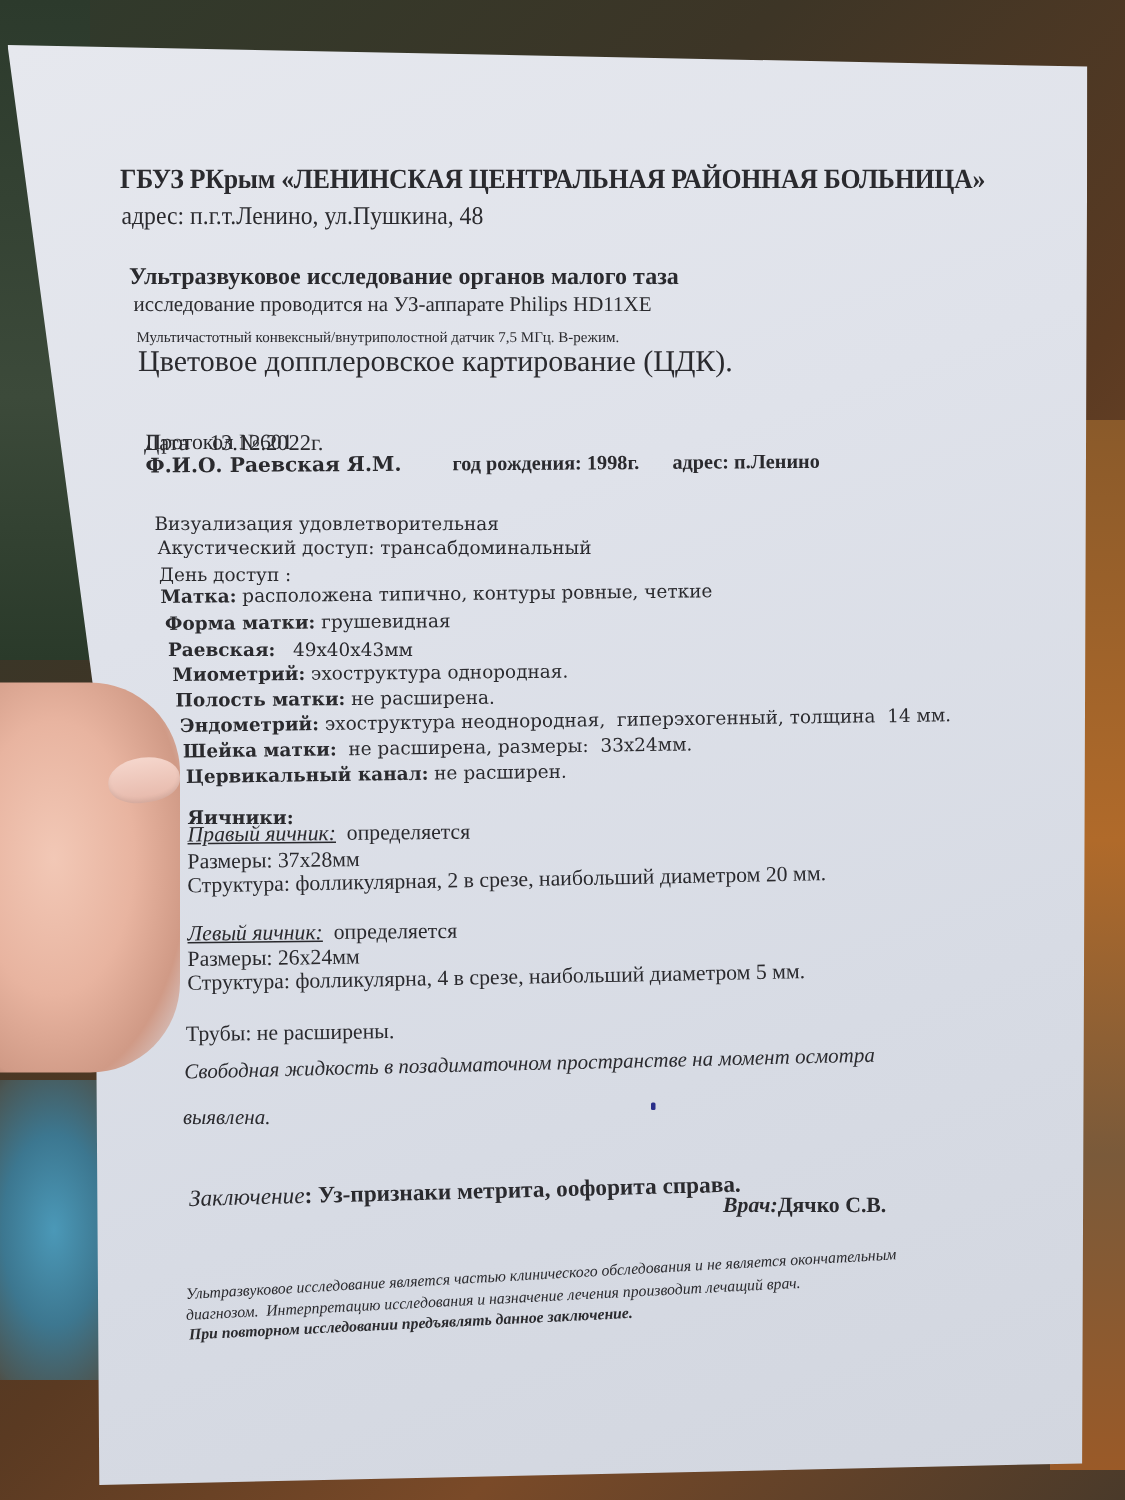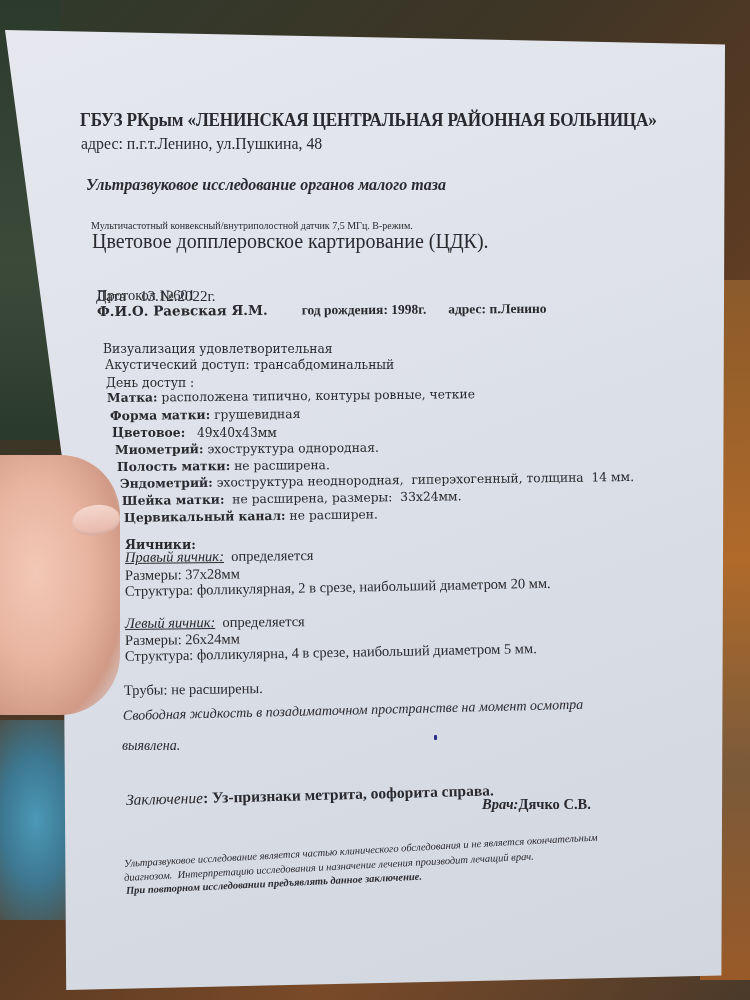--- a/index.html
+++ b/index.html
@@ -39,21 +39,21 @@
       clip-path: polygon(0% 0%, 100% 1.5%, 99.5% 98.5%, 8.5% 100%, 8% 45%, 0% 0%);
       box-shadow: 0 2px 8px rgba(0,0,0,.35);
     }
     .doc {
       position:absolute; left:0; top:0; width:750px; height:1000px;
       color:#2a2a2e;
     }
     .line { position:absolute; white-space:nowrap; }
     .hosp { left:80px; top:110px; font-size:18.5px; font-weight:bold; transform:scaleX(.93); transform-origin:left; letter-spacing:-.2px; }
     .hosp-addr { left:81px; top:134px; font-size:17px; transform:scaleX(.93); transform-origin:left; }
-    .exam-title { left:86px; top:176px; font-size:16px; font-weight:bold; font-style:italic; }
+    .exam-title { left:86px; top:176px; font-size:16px; font-weight:bold; }
     .exam-l1 { left:89px; top:196px; font-size:14px; }
     .exam-l2 { left:91px; top:220px; font-size:10px; }
     .exam-l3 { left:92px; top:230px; font-size:20px; }
     .meta-date { left:96px; top:268px; font-size:15px;margin-top:20px; }
     .meta-date .v { margin-left:14px; }
     .meta-proto { left:97px; top:287px; font-size:14.5px; }
     .meta-proto .v { }
     .meta-patient { left:97px; top:303px; font-size:14.5px; font-weight:bold; transform:rotate(-0.4deg); transform-origin:left; }
     .meta-patient .fio { font-family:"DejaVu Serif", serif; font-size:13.5px; }
     .meta-patient .born { margin-left:34px; font-size:13.5px; }
@@ -104,39 +104,40 @@
 <div class="bg-blob-blue"></div>
 <div class="paper"></div>
 <div class="hand"></div>
 <div class="thumbnail-nail"></div>
 
 <div class="doc">
   <div class="line hosp">ГБУЗ РКрым «ЛЕНИНСКАЯ ЦЕНТРАЛЬНАЯ РАЙОННАЯ БОЛЬНИЦА»</div>
   <div class="line hosp-addr">адрес: п.г.т.Ленино, ул.Пушкина, 48</div>
 
   <div class="line exam-title">Ультразвуковое исследование органов малого таза</div>
+  <div class="line exam-l1">исследование проводится на УЗ-аппарате Philips HD11XE</div>
   <div class="line exam-l2">Мультичастотный конвексный/внутриполостной датчик 7,5 МГц. В-режим.</div>
   <div class="line exam-l3">Цветовое допплеровское картирование  (ЦДК).</div>
 
   <div class="line meta-date">
     <span>Дата</span><span class="v">13.12.2022г.</span>
   </div>
   <div class="line meta-proto">
     <span>Протокол №</span><span class="v">601</span>
   </div>
   <div class="line meta-patient">
     <span class="fio">Ф.И.О. Раевская Я.М.</span><span class="born">год рождения: 1998г.</span><span class="addr">адрес: п.Ленино</span>
   </div>
 
   <div class="line f r1"><b></b><span>Акустический доступ: трансабдоминальный</span></div>
   <div class="line f r0"><b></b><span>Визуализация удовлетворительная</span></div>
   <div class="line f r2"><b></b><span>День доступ :</span></div>
   <div class="line f r3"><b>Матка:</b><span> расположена типично, контуры ровные, четкие</span></div>
   <div class="line f r4"><b>Форма матки:</b><span> грушевидная</span></div>
-  <div class="line f r5"><b>Цветовое:</b><span style="white-space:pre">   49x40x43мм</span></div>
+  <div class="line f r5"><b>Раевская:</b><span style="white-space:pre">   49x40x43мм</span></div>
   <div class="line f r6"><b>Миометрий:</b><span> эхоструктура однородная.</span></div>
   <div class="line f r7"><b>Полость матки:</b><span> не расширена.</span></div>
   <div class="line f r8"><b>Эндометрий:</b><span style="white-space:pre"> эхоструктура неоднородная,  гиперэхогенный, толщина  14 мм.</span></div>
   <div class="line f r9"><b>Шейка матки:</b><span style="white-space:pre">  не расширена, размеры:  33x24мм.</span></div>
   <div class="line f r10"><b>Цервикальный канал:</b><span> не расширен.</span></div>
 
   <div class="line o0">Яичники:</div>
   <div class="line ov o1"><u>Правый яичник:</u><span style="white-space:pre">  определяется</span></div>
   <div class="line ov o2">Размеры: 37x28мм</div>
   <div class="line ov o3">Структура: фолликулярная, 2 в срезе, наибольший диаметром 20 мм.</div>

